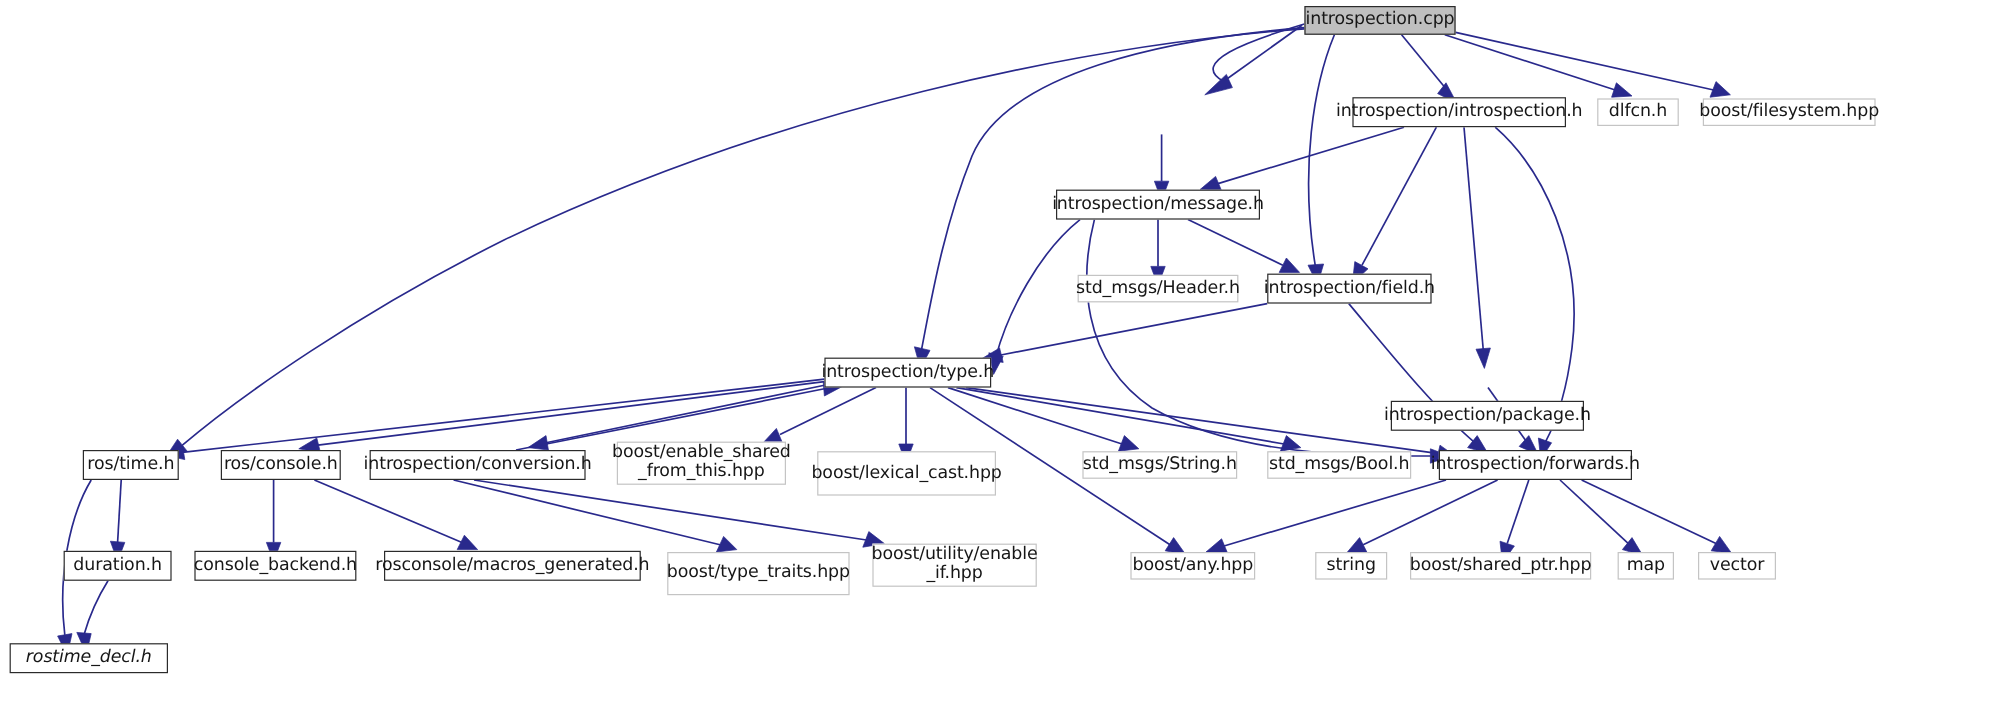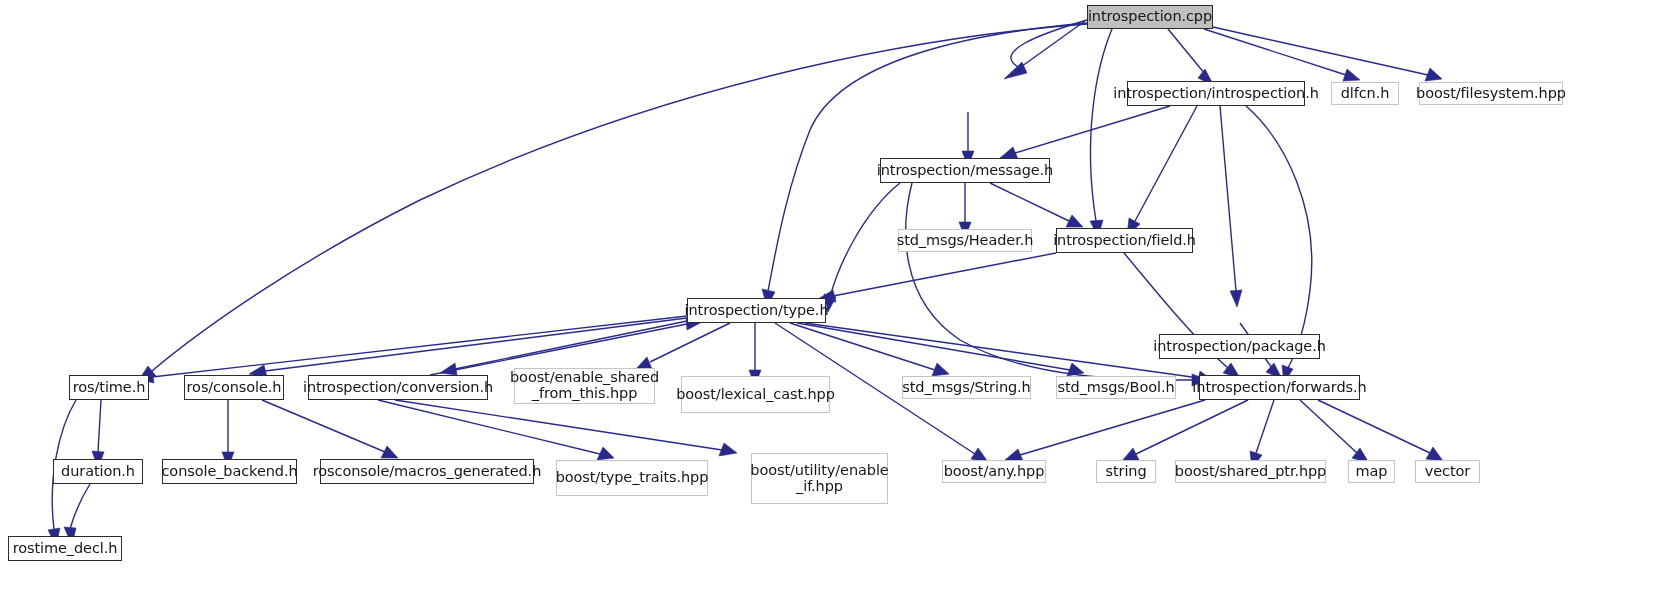--- a/index.html
+++ b/index.html
@@ -318,29 +318,29 @@
     <div class="node dark" style="left:1199px;top:375px;width:161px;height:25px;">introspection/forwards.h</div>
 
     <div class="node dark" style="left:53px;top:459px;width:90px;height:25px;">duration.h</div>
 
     <div class="node dark" style="left:162px;top:459px;width:135px;height:25px;">console_backend.h</div>
 
     <div class="node dark" style="left:320px;top:459px;width:214px;height:25px;">rosconsole/macros_generated.h</div>
 
     <div class="node" style="left:556px;top:460px;width:152px;height:36px;">boost/type_traits.hpp</div>
 
-    <div class="node" style="left:727px;top:453px;width:137px;height:51px;margin-left:24px;">boost/utility/enable
+    <div class="node" style="left:727px;top:453px;width:137px;height:36px;">boost/utility/enable
 _if.hpp</div>
 
     <div class="node" style="left:942px;top:460px;width:104px;height:23px;">boost/any.hpp</div>
 
     <div class="node" style="left:1096px;top:460px;width:60px;height:23px;">string</div>
 
     <div class="node" style="left:1175px;top:460px;width:151px;height:23px;">boost/shared_ptr.hpp</div>
 
     <div class="node" style="left:1348px;top:460px;width:47px;height:23px;">map</div>
 
     <div class="node" style="left:1415px;top:460px;width:65px;height:23px;">vector</div>
 
-    <div class="node dark" style="left:8px;top:536px;width:114px;height:25px;">rostime_decl.h</div>
+    <div class="node dark" style="left:8px;top:536px;width:132px;height:25px;font-style:italic;">rostime_decl.h</div>
 
   </div>
 </div>
 
 </body></html>

